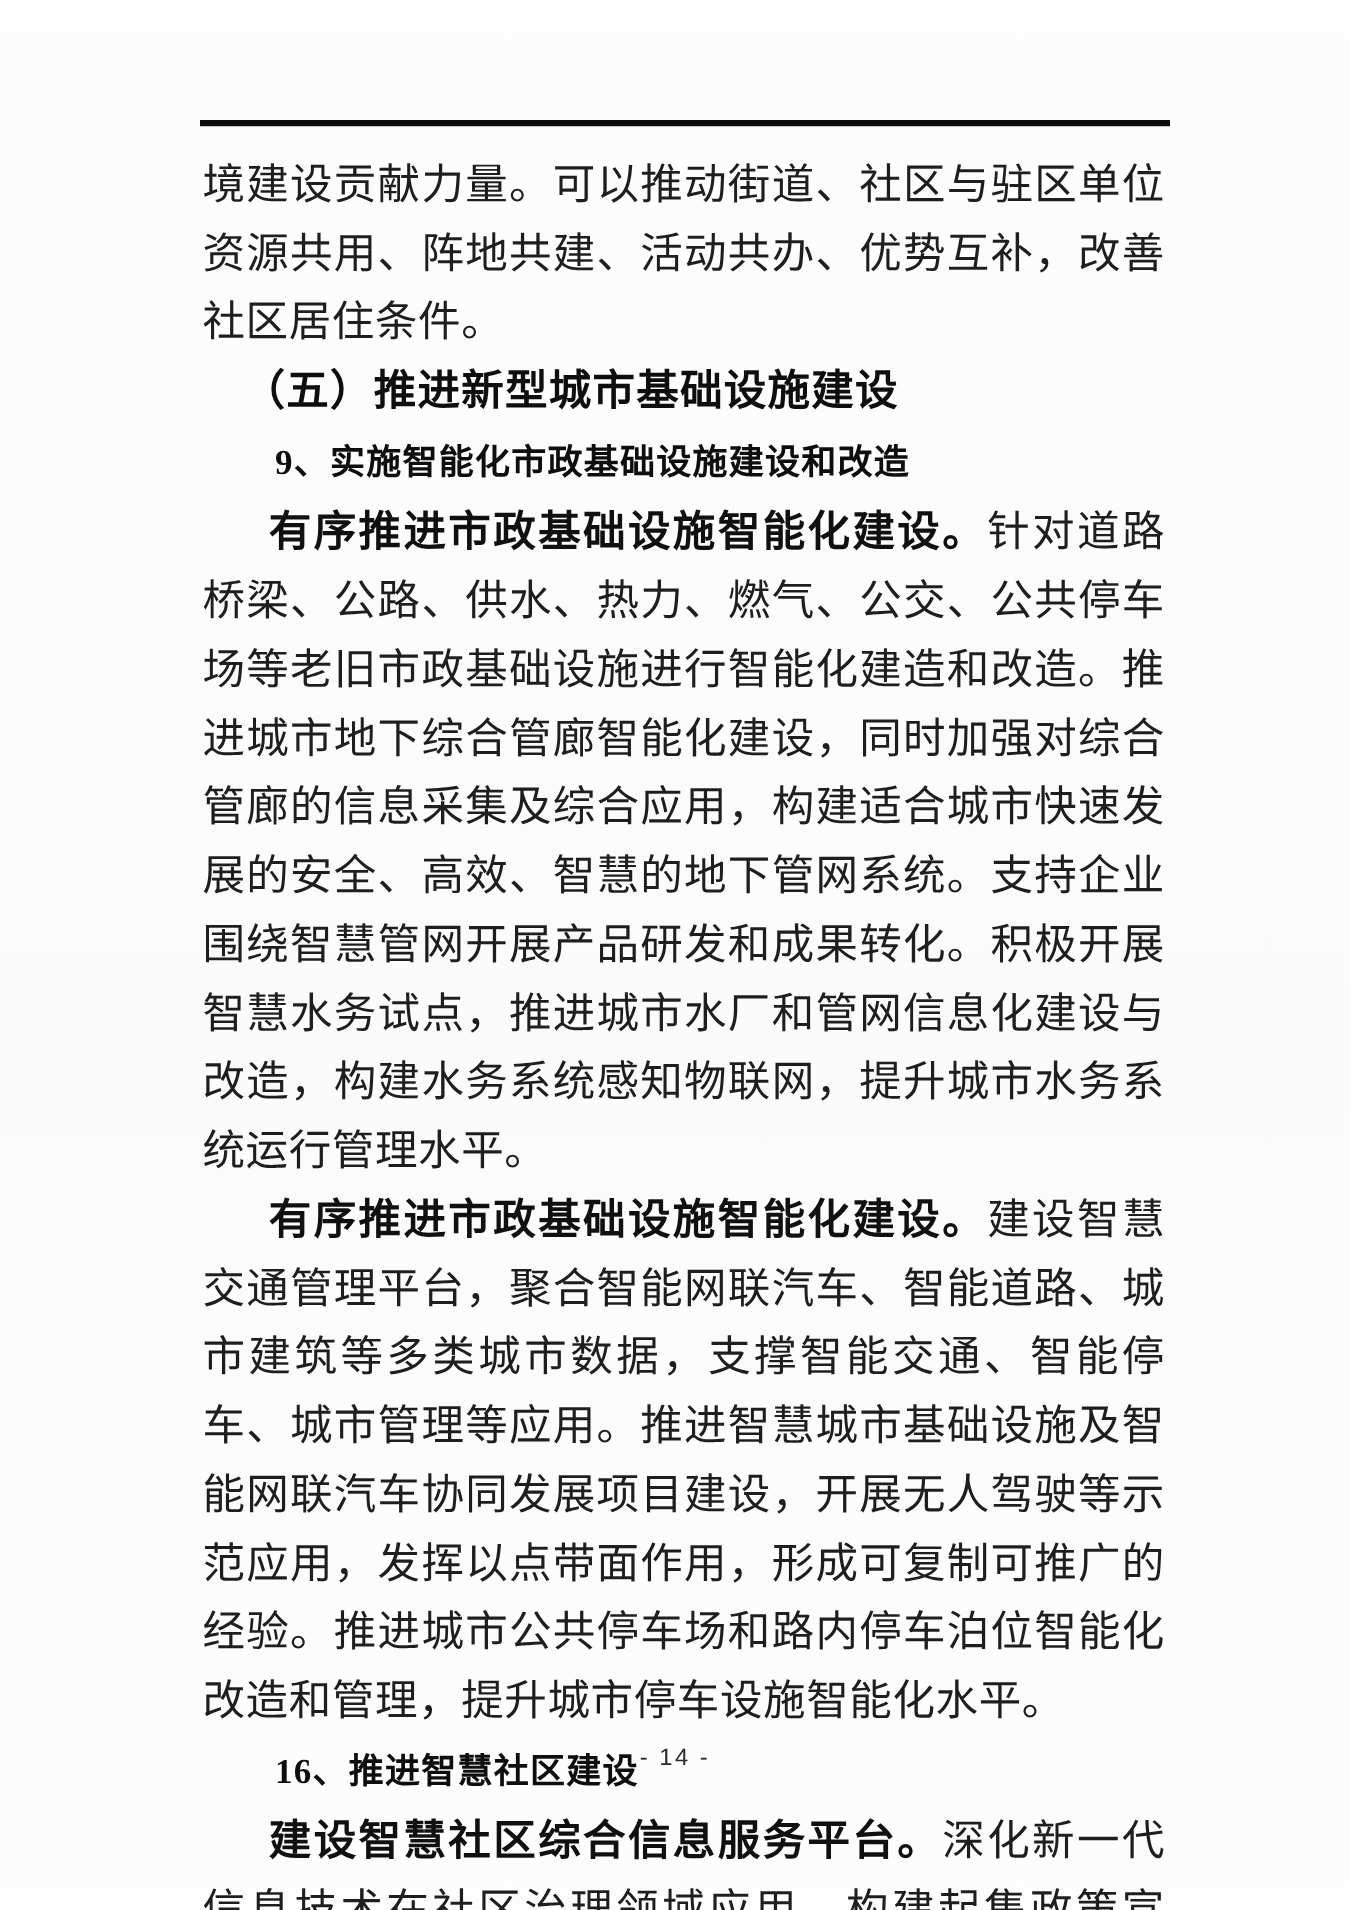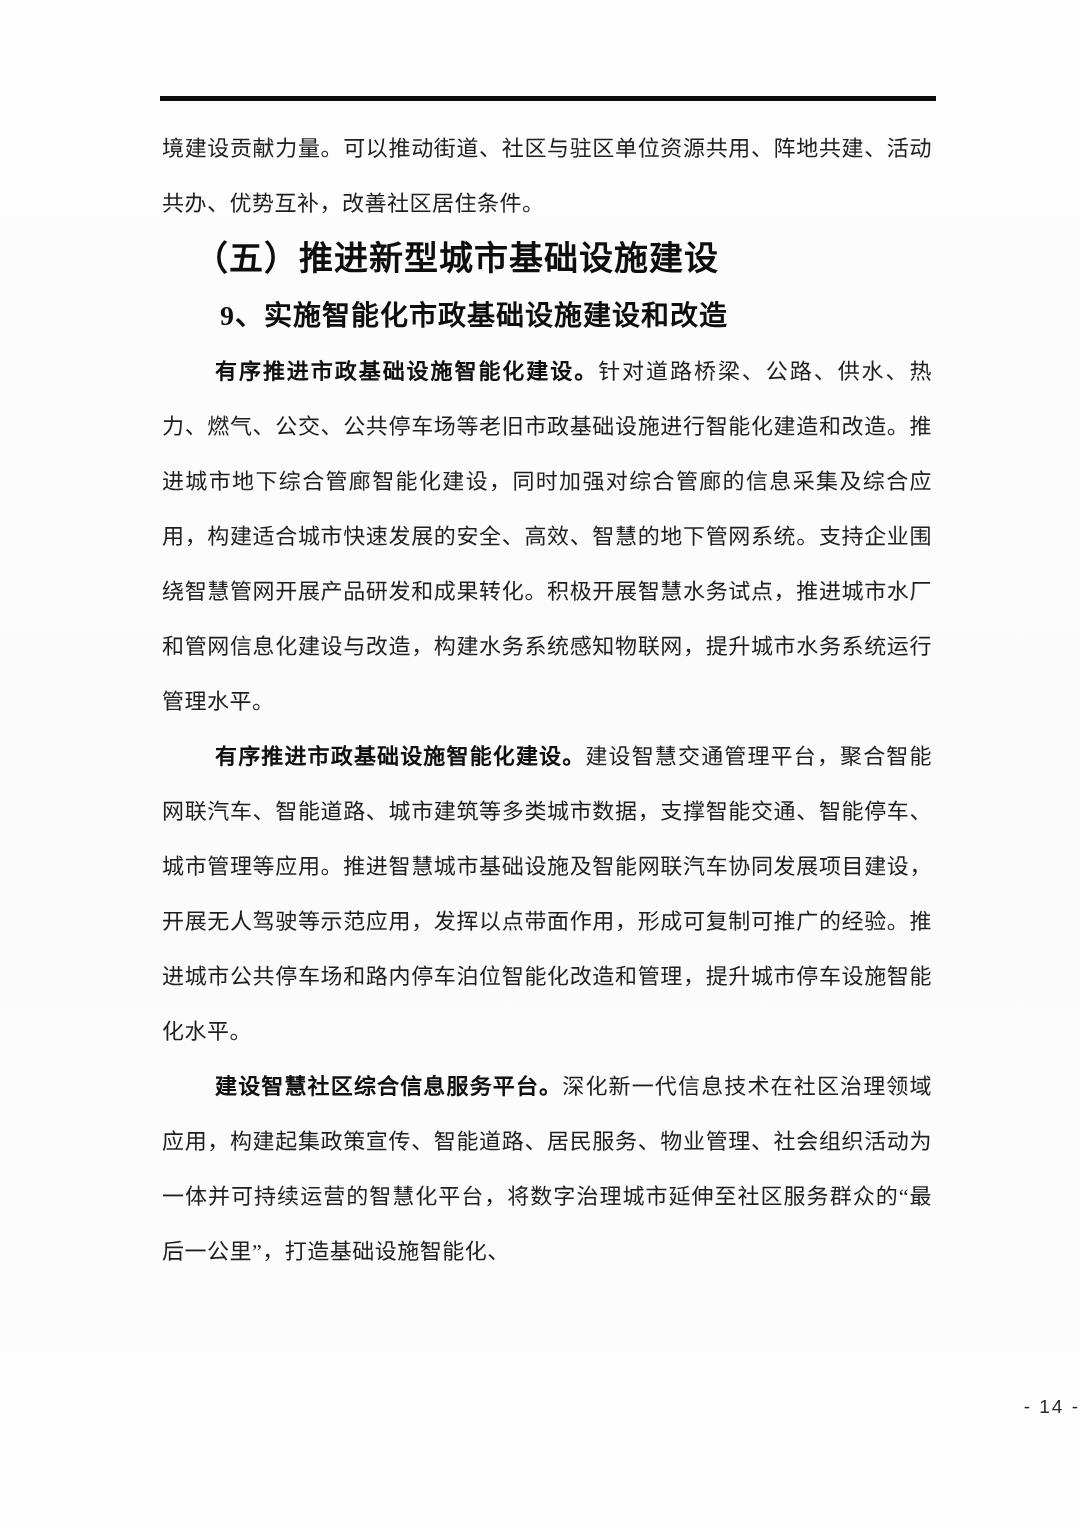--- a/index.html
+++ b/index.html
@@ -27,21 +27,21 @@
   }
   .content {
     position: absolute;
     left: 162px;
     top: 121px;
     width: 770px;
     color: #1e1e1e;
   }
   p.body {
     margin: 0;
-    font-size: 22px;
+    font-size: 34px;
     line-height: 55px;
     text-align: justify;
     text-justify: inter-ideograph;
     letter-spacing: 0.5px;
     word-break: break-all;
   }
   p.cont { text-indent: 0; }
   p.indent { text-indent: 53px; }
   .lead {
     font-weight: bold;
@@ -64,21 +64,21 @@
     line-height: 57px;
     font-weight: bold;
     color: #0e0e0e;
     letter-spacing: 1px;
   }
   .footer {
     position: absolute;
     top: 1396px;
     left: 0;
     width: 100%;
-    text-align: right;
+    text-align: center;
     font-family: "Liberation Sans", "DejaVu Sans", sans-serif;
     font-size: 19px;
     color: #2a2a2a;
     letter-spacing: 2px;
   }
 </style>
 </head>
 <body>
 
 <div class="page">
@@ -90,20 +90,21 @@
     <p class="body cont">境建设贡献力量。可以推动街道、社区与驻区单位资源共用、阵地共建、活动共办、优势互补，改善社区居住条件。</p>
 
     <h2 class="h-section">（五）推进新型城市基础设施建设</h2>
 
     <h3 class="h-item">9、实施智能化市政基础设施建设和改造</h3>
 
     <p class="body indent"><span class="lead">有序推进市政基础设施智能化建设。</span><span>针对道路桥梁、公路、供水、热力、燃气、公交、公共停车场等老旧市政基础设施进行智能化建造和改造。推进城市地下综合管廊智能化建设，同时加强对综合管廊的信息采集及综合应用，构建适合城市快速发展的安全、高效、智慧的地下管网系统。支持企业围绕智慧管网开展产品研发和成果转化。积极开展智慧水务试点，推进城市水厂和管网信息化建设与改造，构建水务系统感知物联网，提升城市水务系统运行管理水平。</span></p>
 
     <p class="body indent"><span class="lead">有序推进市政基础设施智能化建设。</span><span>建设智慧交通管理平台，聚合智能网联汽车、智能道路、城市建筑等多类城市数据，支撑智能交通、智能停车、城市管理等应用。推进智慧城市基础设施及智能网联汽车协同发展项目建设，开展无人驾驶等示范应用，发挥以点带面作用，形成可复制可推广的经验。推进城市公共停车场和路内停车泊位智能化改造和管理，提升城市停车设施智能化水平。</span></p>
 
+    <h3 class="h-item">16、推进智慧社区建设</h3>
 
     <p class="body indent"><span class="lead">建设智慧社区综合信息服务平台。</span><span>深化新一代信息技术在社区治理领域应用，构建起集政策宣传、智能道路、居民服务、物业管理、社会组织活动为一体并可持续运营的智慧化平台，将数字治理城市延伸至社区服务群众的“最后一公里”，打造基础设施智能化、</span></p>
 
   </div>
 
   <div class="footer">- 14 -</div>
 
 </div>
 
 </body></html>

